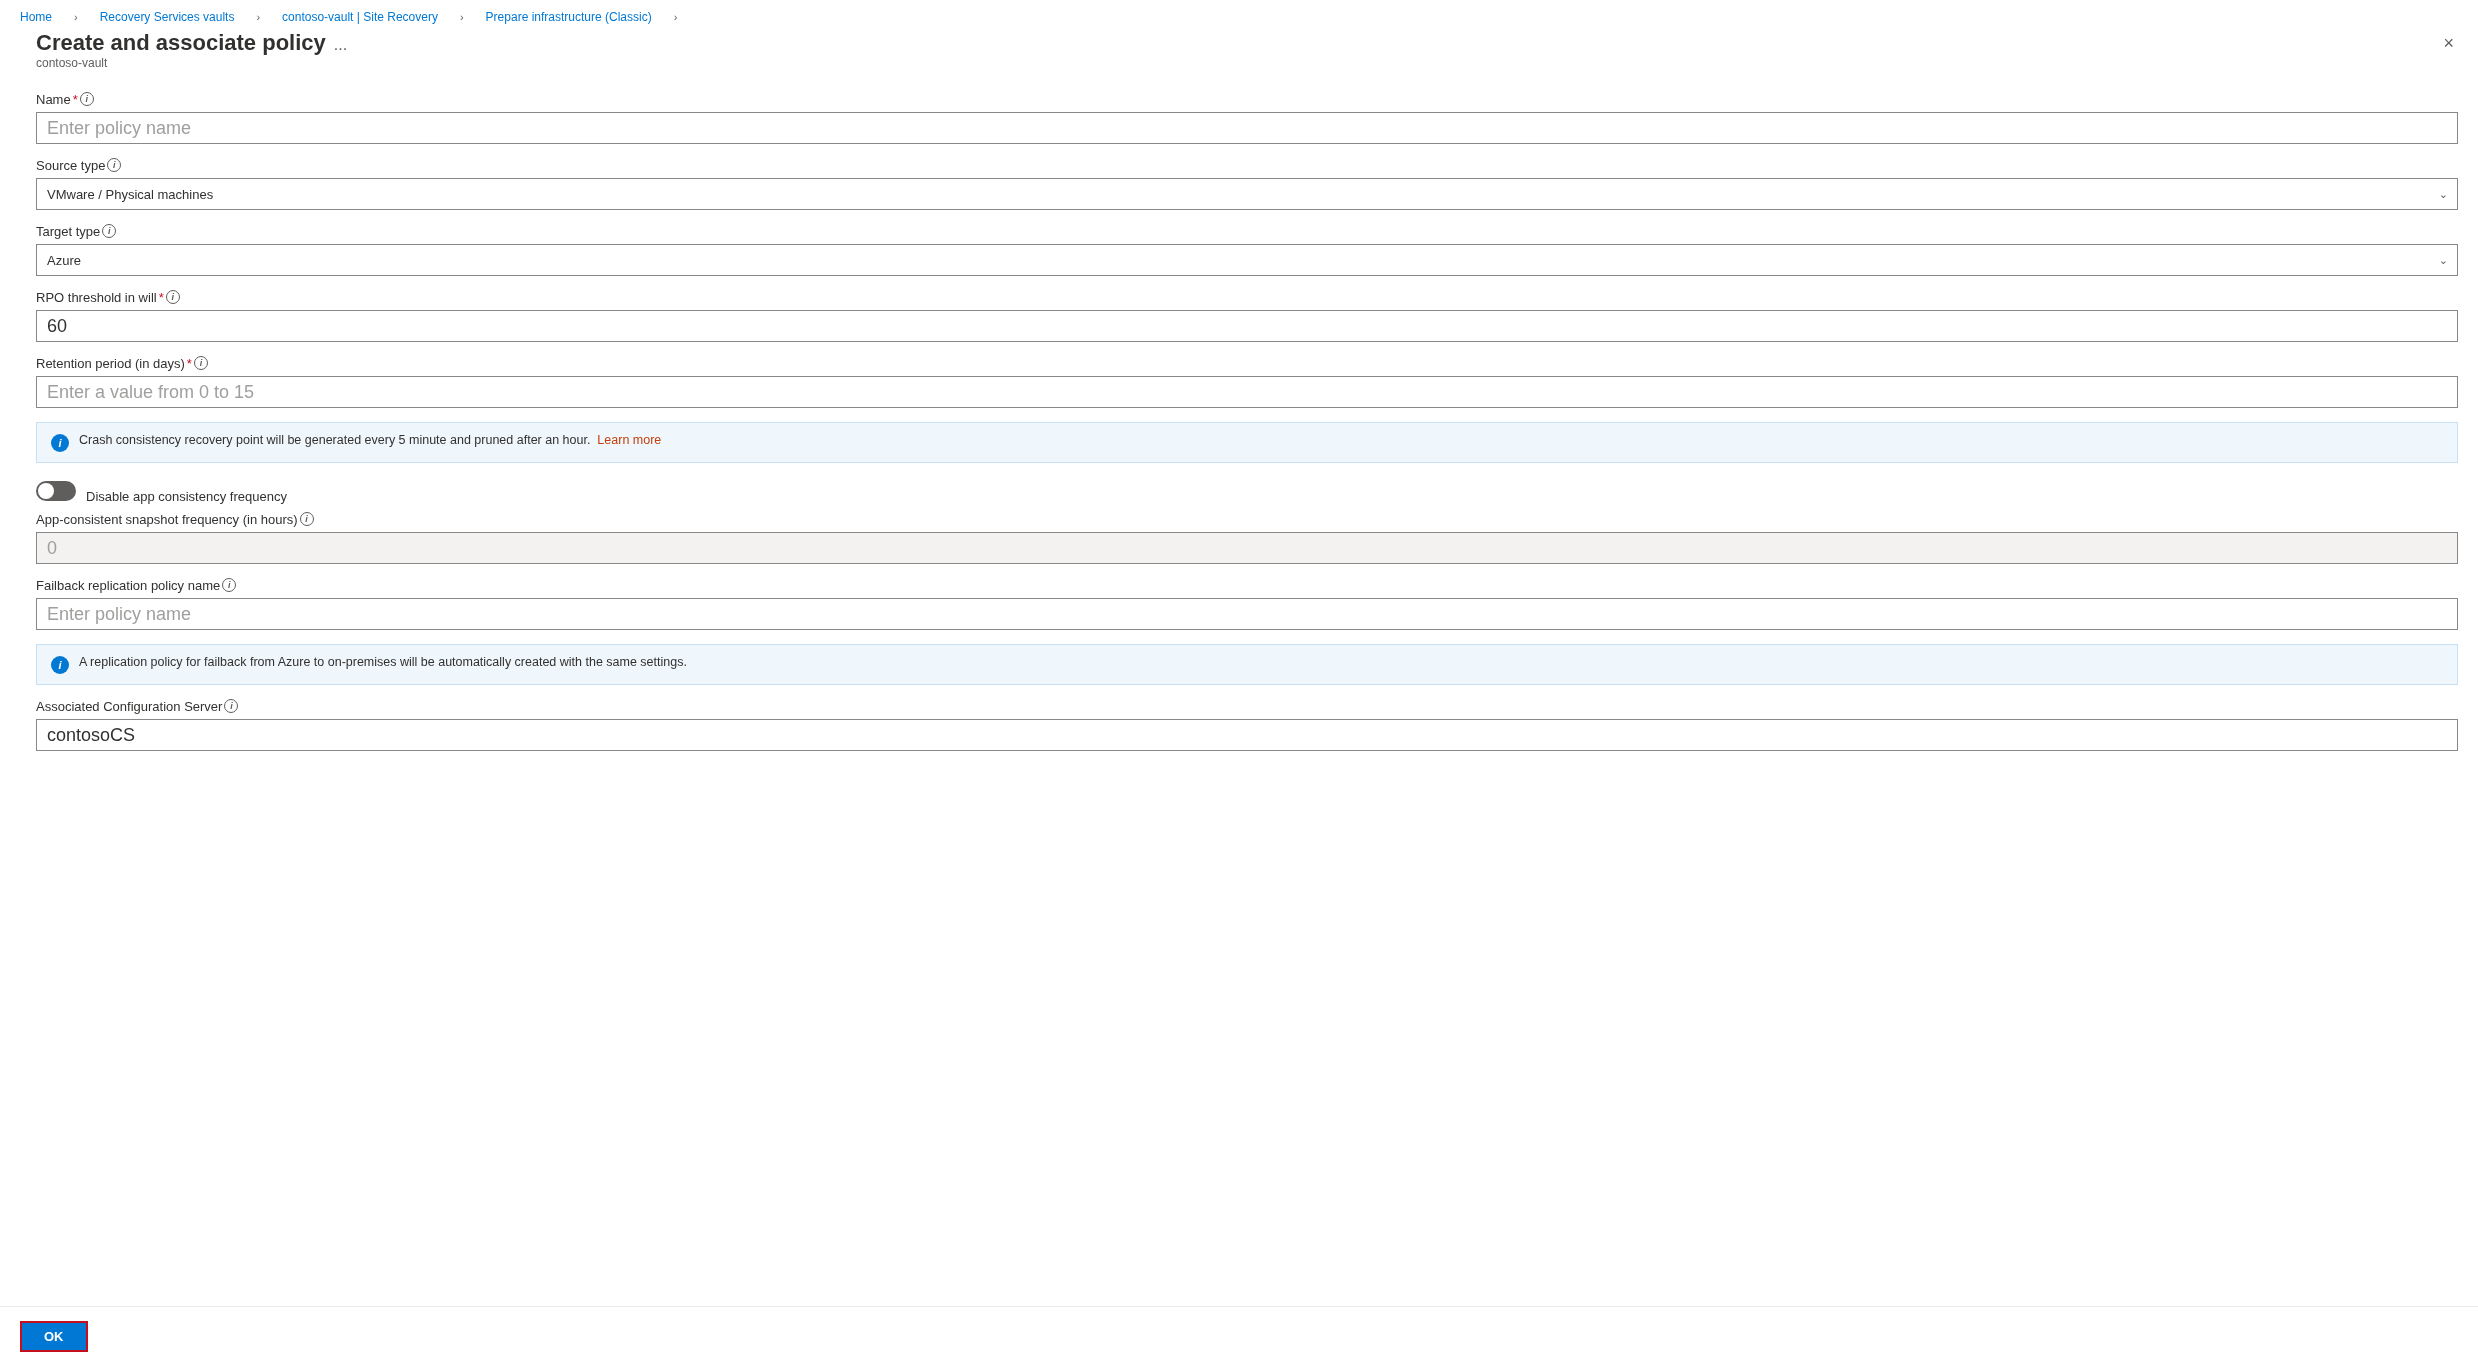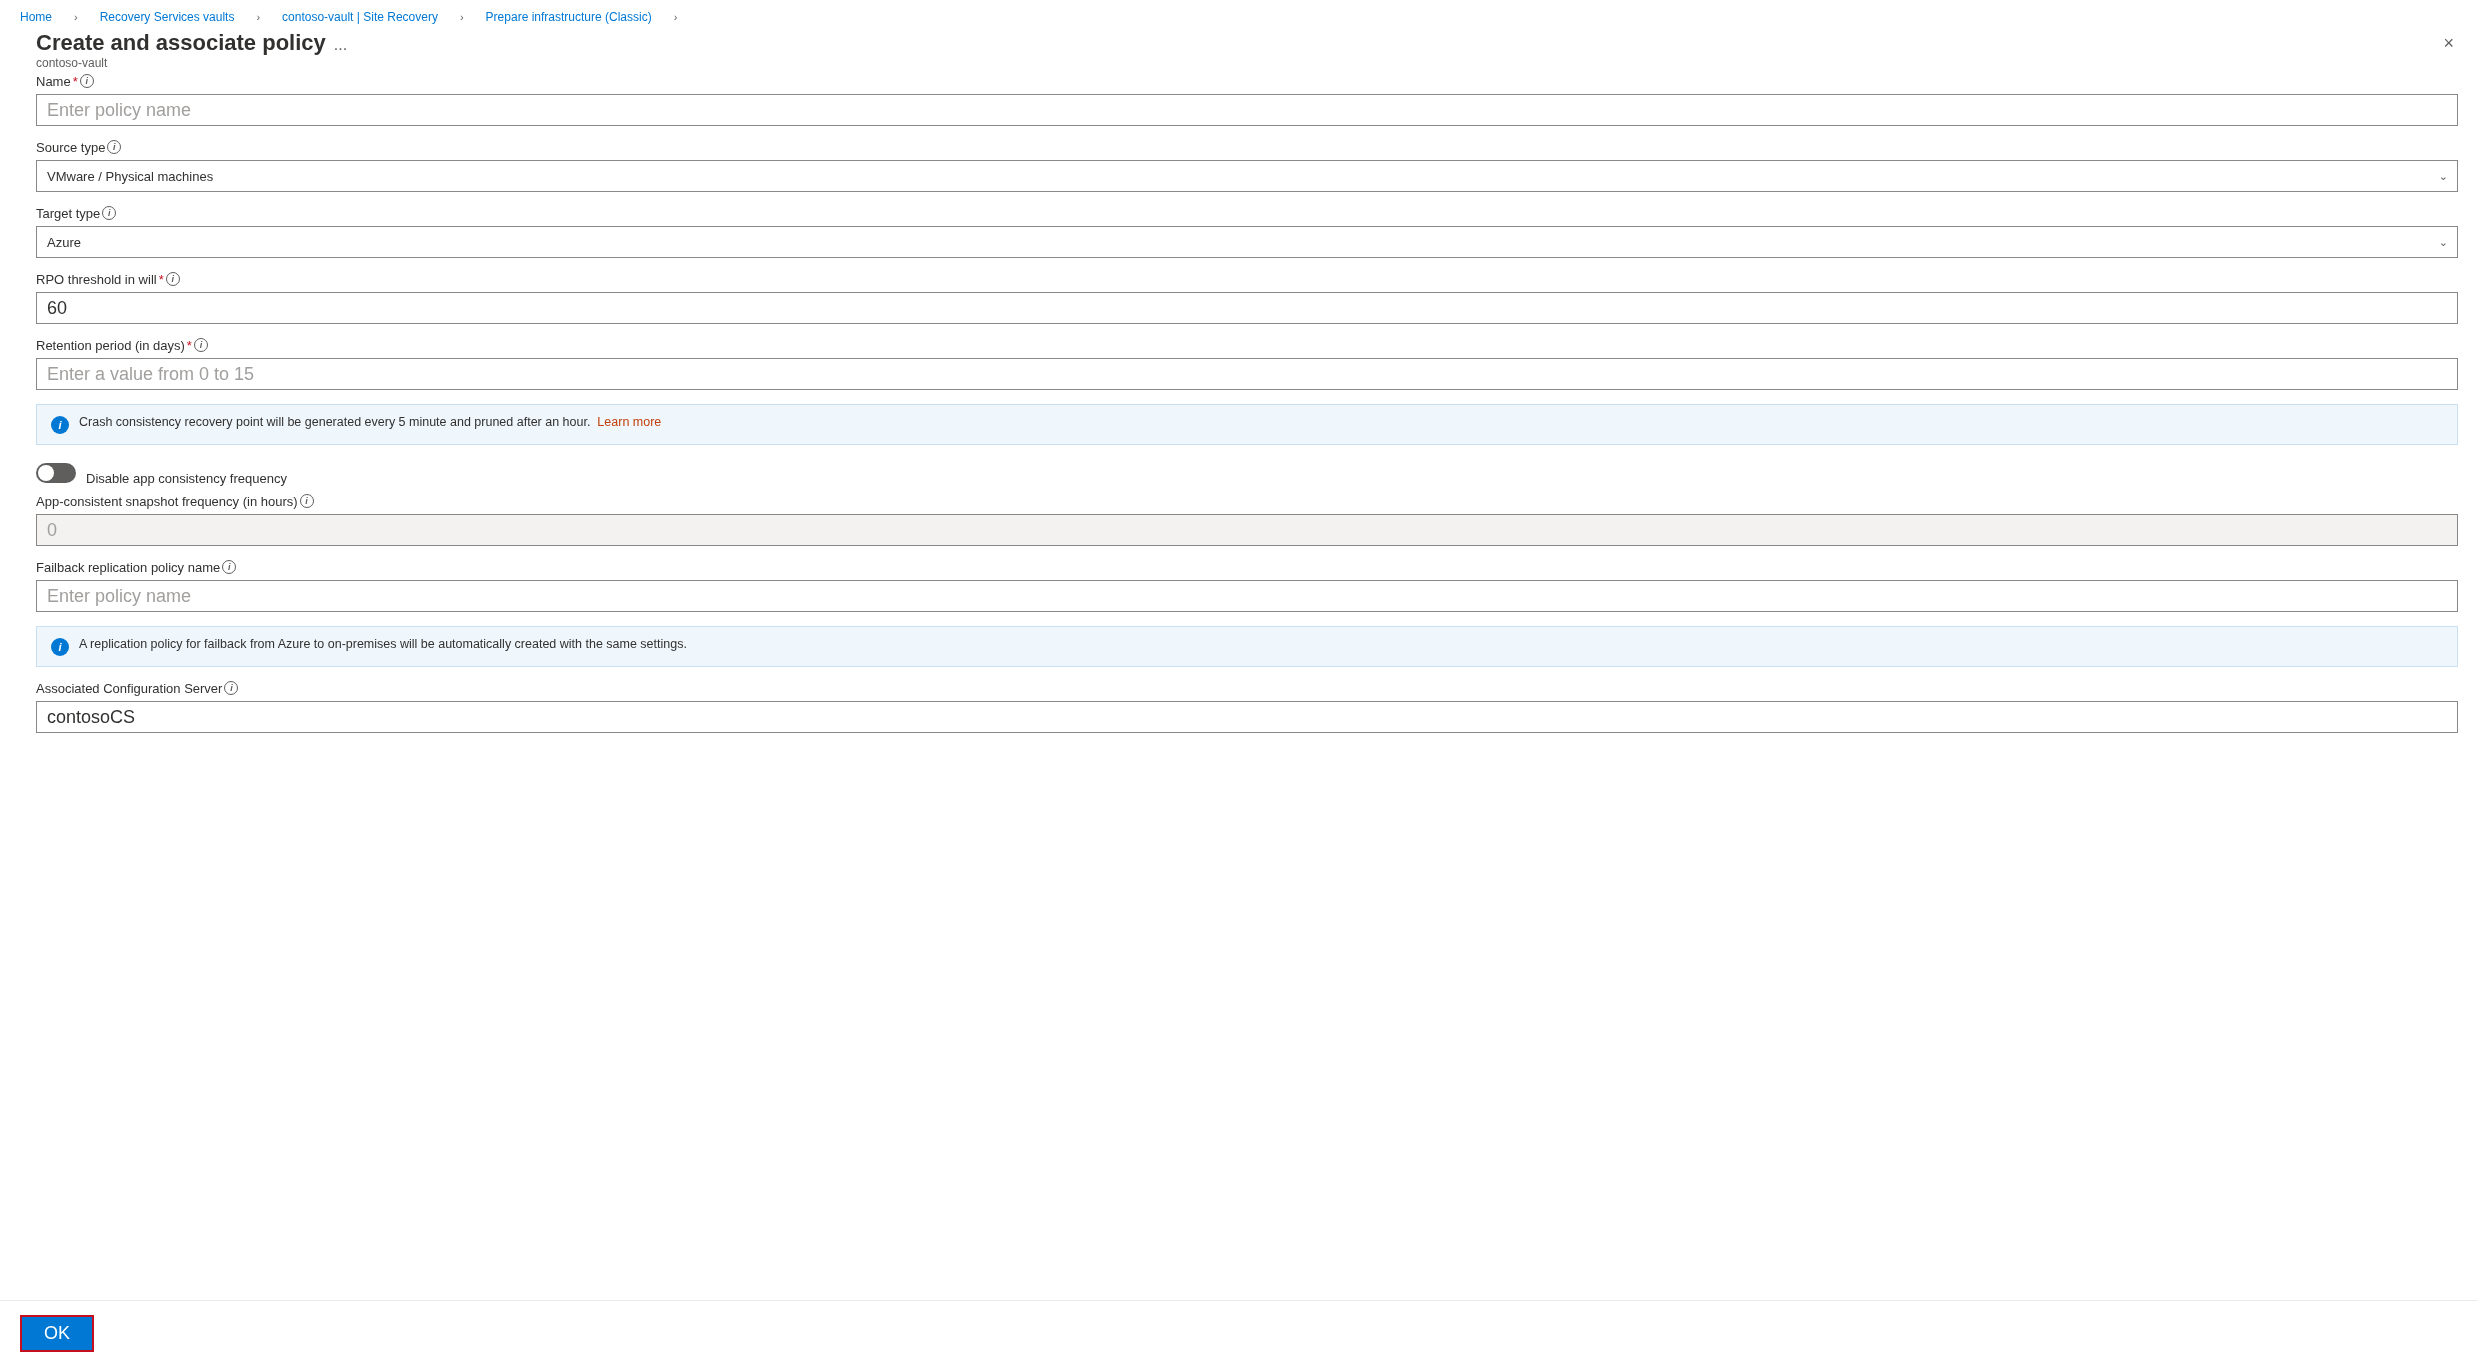--- a/index.html
+++ b/index.html
@@ -50,20 +50,21 @@
     }
     .page-ellipsis {
       font-size: 16px;
       color: #605e5c;
       cursor: pointer;
       margin-top: 4px;
     }
     .page-subtitle {
       font-size: 12px;
       color: #605e5c;
+      margin-bottom: 18px;
     }
     .close-btn {
       background: none;
       border: none;
       cursor: pointer;
       font-size: 18px;
       color: #605e5c;
       padding: 4px;
       line-height: 1;
     }
@@ -221,24 +222,24 @@
       background: #fff;
       border-top: 1px solid #edebe9;
       display: flex;
       gap: 8px;
     }
     .btn-ok {
       background: #0078d4;
       color: #fff;
       border: 2px solid #c50f1f;
       padding: 6px 22px;
-      font-size: 18px;
+      font-size: 13px;
       font-family: inherit;
       cursor: pointer;
-      font-weight: 400;
+      font-weight: 700;
     }
     .main-content {
       padding-bottom: 70px;
     }
   </style>
 </head>
 <body>
 
 <div class="breadcrumb">
   <a>Home</a>

